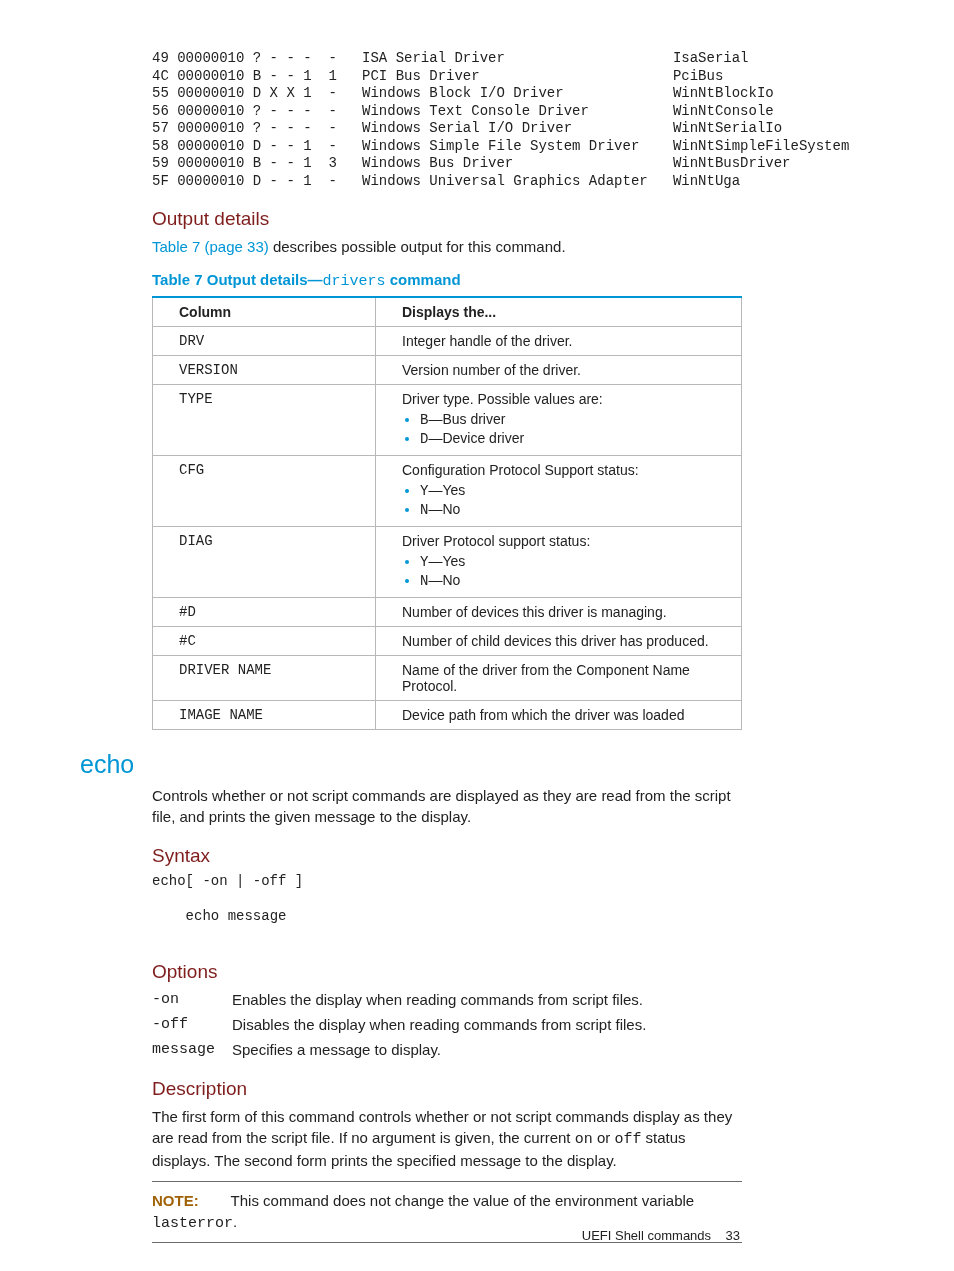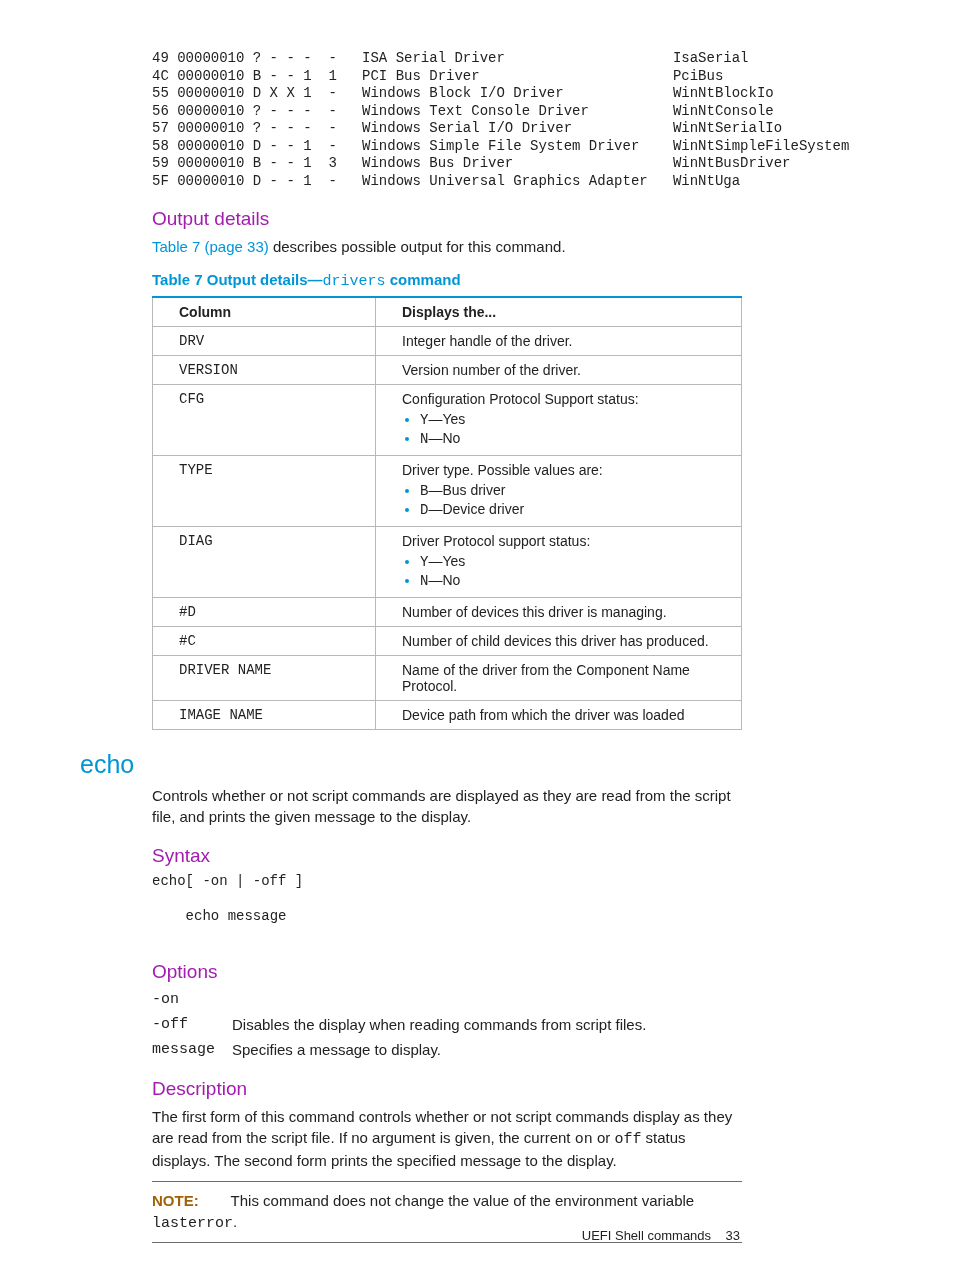--- a/index.html
+++ b/index.html
@@ -19,21 +19,21 @@
   .mono {
     font-family: "Courier New", Courier, monospace;
     font-size: 14px;
     white-space: pre;
     line-height: 1.25;
   }
   .pre-indent {
     margin-left: 72px;
   }
   .h3-blue {
-    color: #a21caf;
+    color: #7f1d1d;
     font-weight: 400;
     font-size: 19px;
     margin: 18px 0 6px 72px;
   }
   .h2-blue {
     color: #0096d6;
     font-weight: 400;
     font-size: 25px;
     margin: 20px 0 6px 0;
   }
@@ -136,40 +136,40 @@
     <tbody id="tbl-body">
         <tr>
           <td>DRV</td>
           <td>Integer handle of the driver.</td>
         </tr>
         <tr>
           <td>VERSION</td>
           <td>Version number of the driver.</td>
         </tr>
         <tr>
+          <td>TYPE</td>
+          <td>
+            <div>Driver type. Possible values are:</div>
+            <ul class="bul">
+              <li><span class="code-inline">B</span><span>—Bus driver</span></li>
+              <li><span class="code-inline">D</span><span>—Device driver</span></li>
+            </ul>
+          </td>
+        </tr>
+        <tr>
           <td>CFG</td>
           <td>
             <div>Configuration Protocol Support status:</div>
             <ul class="bul">
               <li><span class="code-inline">Y</span><span>—Yes</span></li>
               <li><span class="code-inline">N</span><span>—No</span></li>
             </ul>
           </td>
         </tr>
         <tr>
-          <td>TYPE</td>
-          <td>
-            <div>Driver type. Possible values are:</div>
-            <ul class="bul">
-              <li><span class="code-inline">B</span><span>—Bus driver</span></li>
-              <li><span class="code-inline">D</span><span>—Device driver</span></li>
-            </ul>
-          </td>
-        </tr>
-        <tr>
           <td>DIAG</td>
           <td>
             <div>Driver Protocol support status:</div>
             <ul class="bul">
               <li><span class="code-inline">Y</span><span>—Yes</span></li>
               <li><span class="code-inline">N</span><span>—No</span></li>
             </ul>
           </td>
         </tr>
         <tr>
@@ -198,20 +198,21 @@
   <div class="h3-blue">Syntax</div>
   <div class="mono pre-indent">echo[ -on | -off ]</div>
   <div class="mono pre-indent">
     <span>echo </span><span class="italic">message</span>
   </div>
 
   <div class="h3-blue">Options</div>
   <div class="opt-table" id="opt-table">
       <div class="opt-row">
         <div class="opt-term">-on</div>
+        <div>Enables the display when reading commands from script files.</div>
       </div>
       <div class="opt-row">
         <div class="opt-term">-off</div>
         <div>Disables the display when reading commands from script files.</div>
       </div>
       <div class="opt-row">
         <div class="opt-term italic">message</div>
         <div>Specifies a message to display.</div>
       </div>
     </div>

